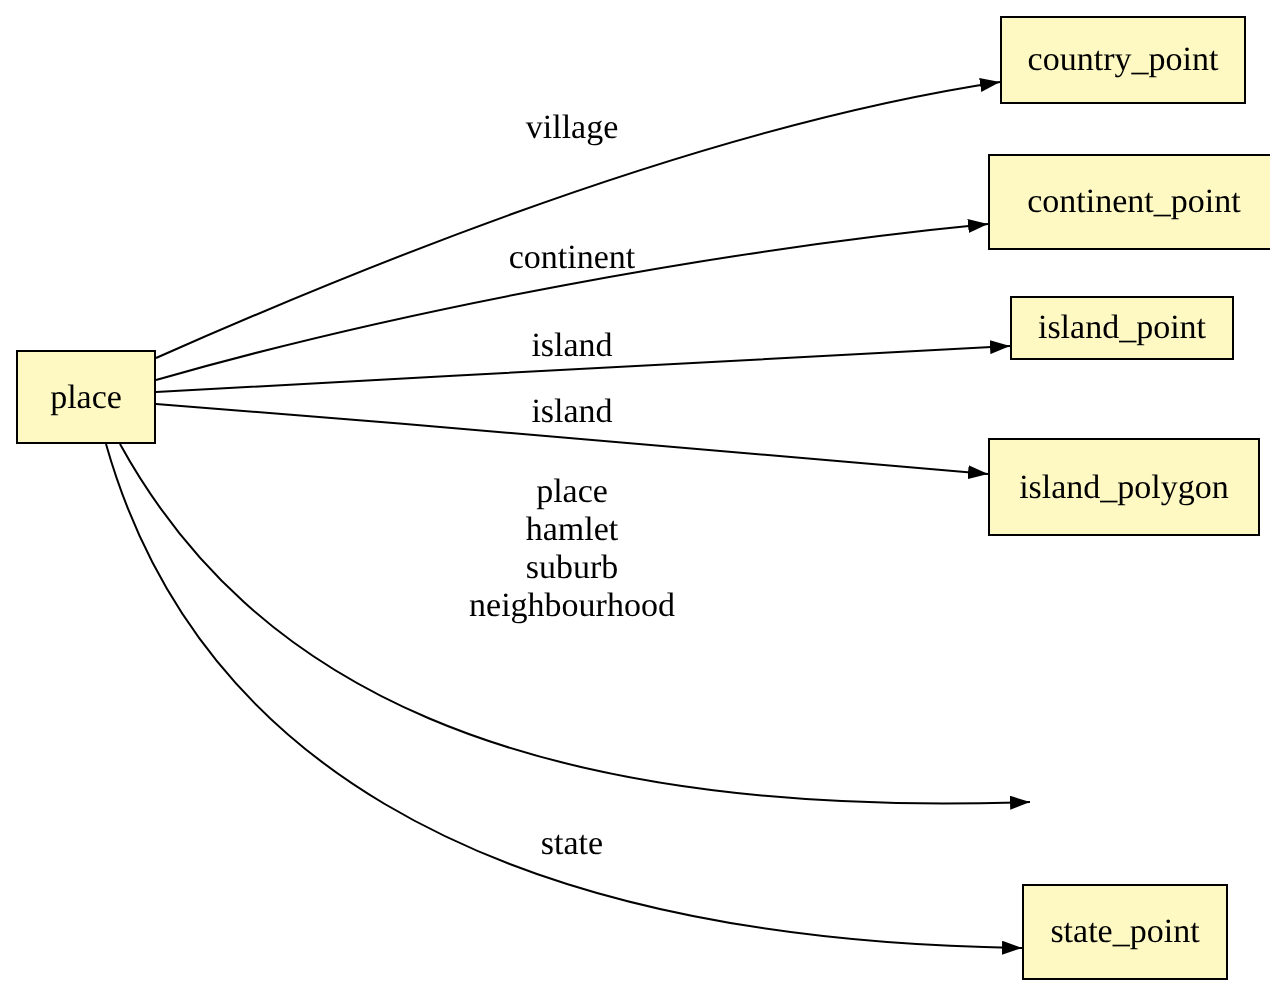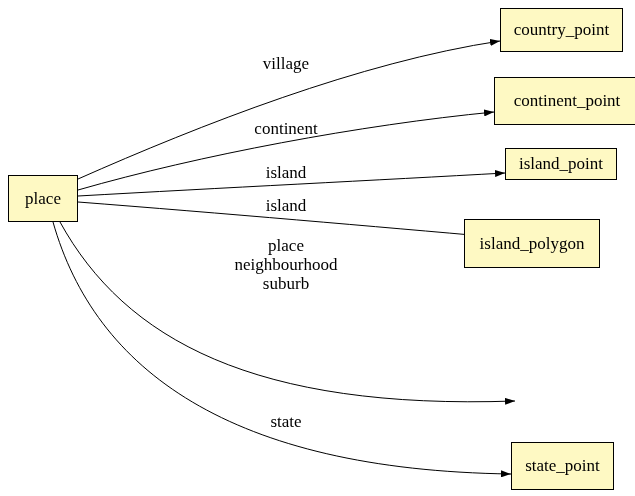--- a/index.html
+++ b/index.html
@@ -36,21 +36,21 @@
     display: flex;
     align-items: center;
     justify-content: center;
     font-size: 17px;
     white-space: nowrap;
   }
   #n-place          { left: 8px;   top: 175px; width: 70px;  height: 47px; }
   #n-country-point  { left: 500px; top: 8px;   width: 123px; height: 44px; }
   #n-continent-point{ left: 494px; top: 77px;  width: 146px; height: 48px; }
   #n-island-point   { left: 505px; top: 148px; width: 112px; height: 32px; }
-  #n-island-polygon { left: 464px; top: 219px; width: 136px; height: 49px; }
+  #n-island-polygon { left: 494px; top: 219px; width: 136px; height: 49px; }
   #n-city-point     { left: 515px; top: 371px; width: 95px;  height: 47px; }
   #n-state-point    { left: 511px; top: 442px; width: 103px; height: 48px; }
   .elabel {
     position: absolute;
     transform: translateX(-50%);
     text-align: center;
     font-size: 17px;
     line-height: 19px;
     white-space: nowrap;
   }
@@ -87,19 +87,20 @@
   <div class="node" id="n-island-polygon">island_polygon</div>
   <div class="node" id="n-state-point">state_point</div>
 
   <div class="elabel" id="el-country">village</div>
   <div class="elabel" id="el-continent">continent</div>
   <div class="elabel" id="el-island-1">island</div>
   <div class="elabel" id="el-island-2">island</div>
 
   <div class="elabel" id="el-city-group">
     <div>place</div>
+    <div>hamlet</div>
+    <div>suburb</div>
     <div>neighbourhood</div>
-    <div>suburb</div>
   </div>
 
   <div class="elabel" id="el-state">state</div>
 
 </div>
 
 </body></html>

